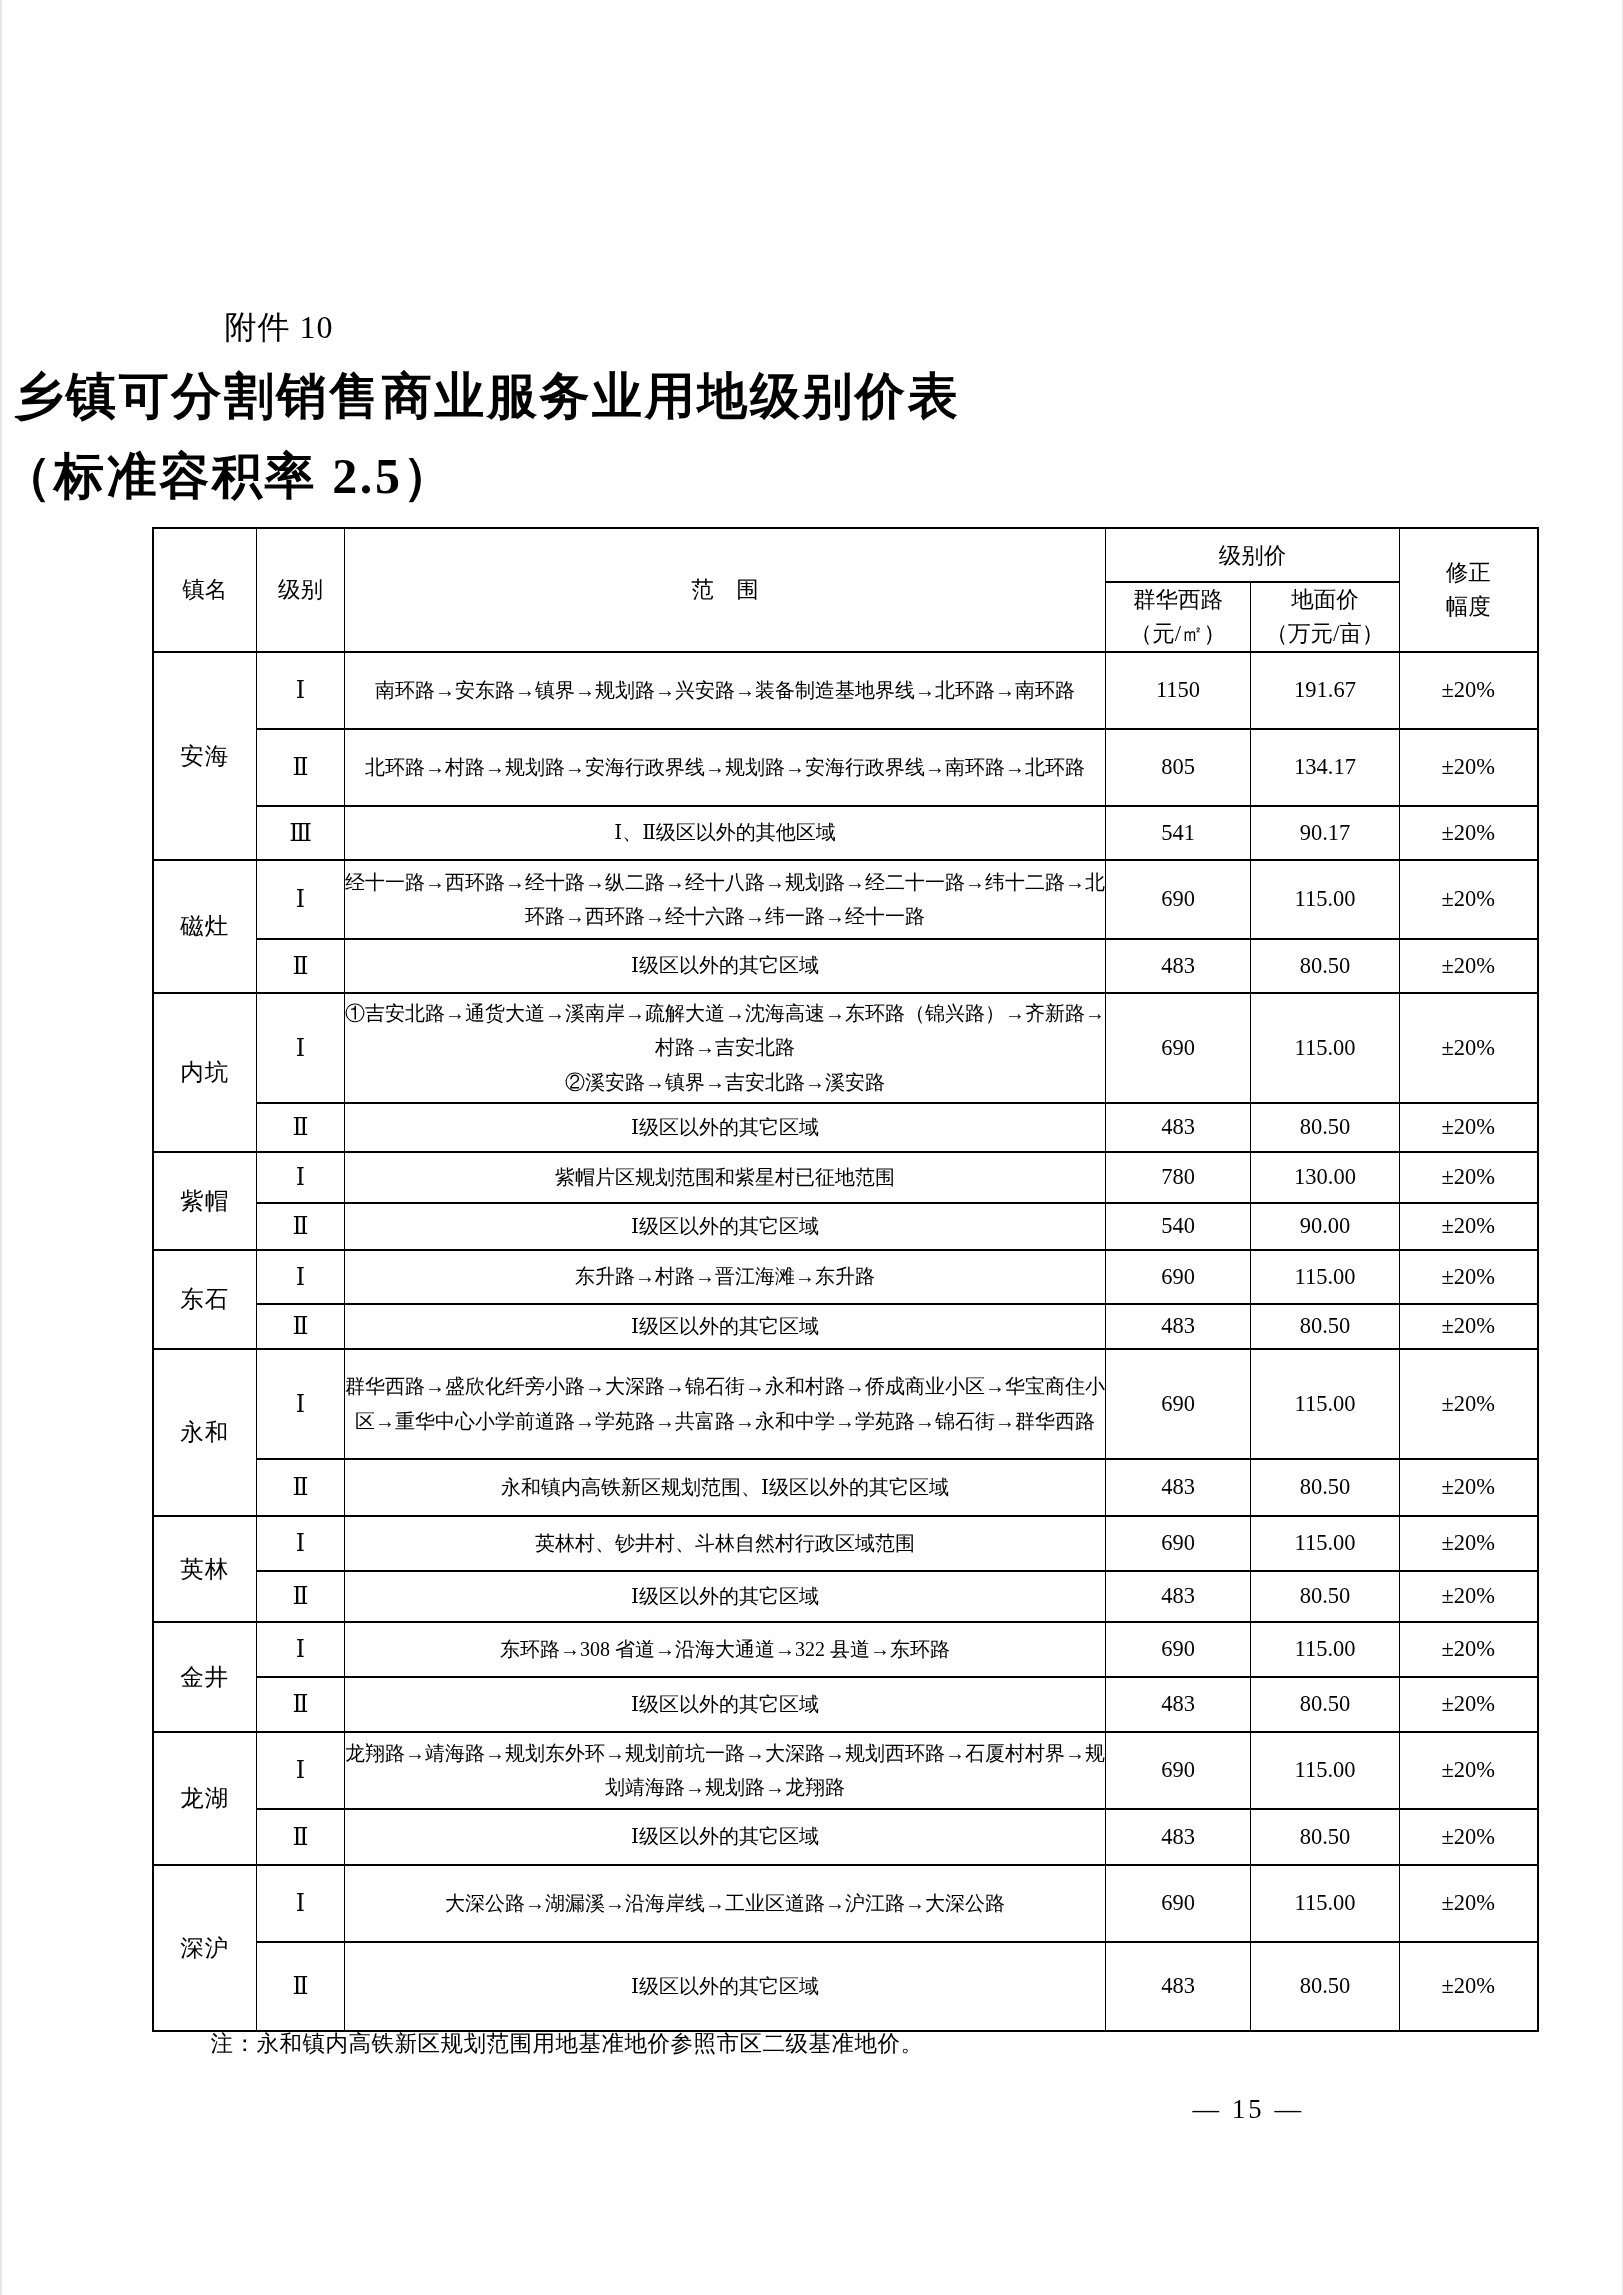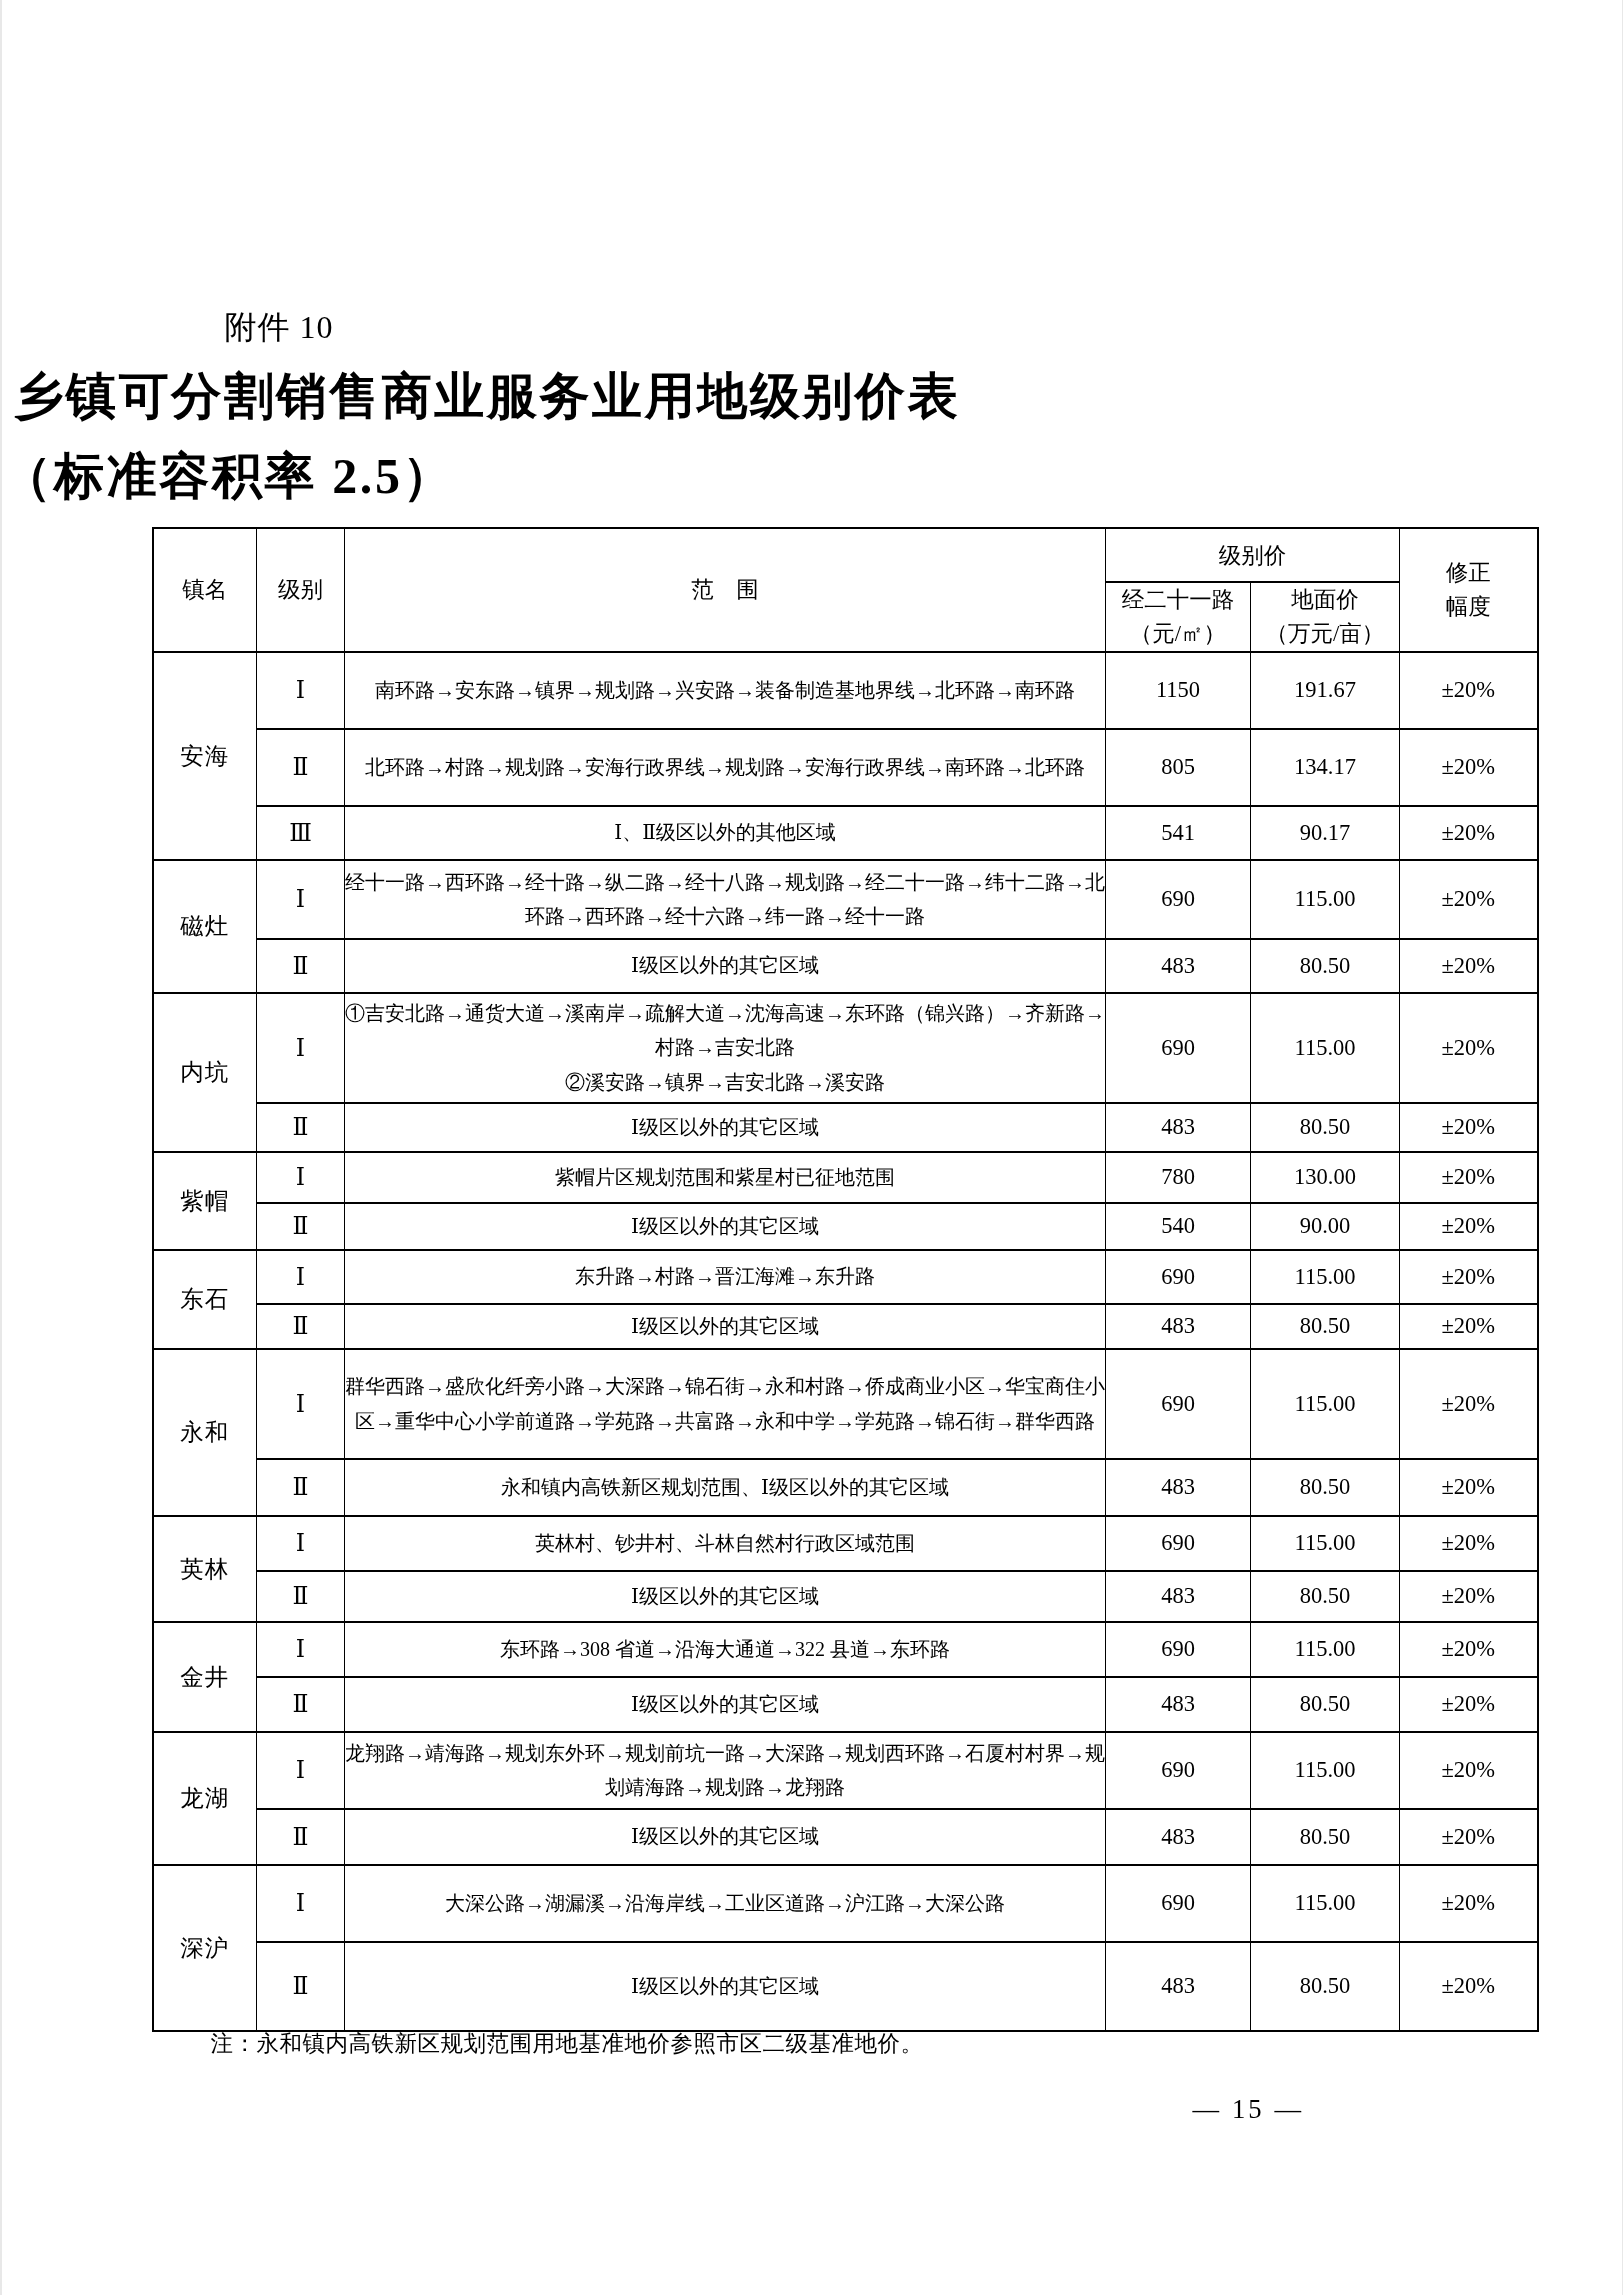--- a/index.html
+++ b/index.html
@@ -66,21 +66,21 @@
       <thead>
         <tr class="h1">
           <th rowspan="2">镇名</th>
           <th rowspan="2">级别</th>
           <th rowspan="2">范　围</th>
           <th colspan="2">级别价</th>
           <th rowspan="2" class="pre">修正
 幅度</th>
         </tr>
         <tr class="h2">
-          <th class="pre">经二十一路
+          <th class="pre">群华西路
 （元/㎡）</th>
           <th class="pre">地面价
 （万元/亩）</th>
         </tr>
       </thead>
       <tbody id="tbody">
           <tr style="height: 77px;">
             <td class="town" rowspan="3">安海</td>
             <td class="grade">Ⅰ</td>
             <td class="range">南环路→安东路→镇界→规划路→兴安路→装备制造基地界线→北环路→南环路</td>

